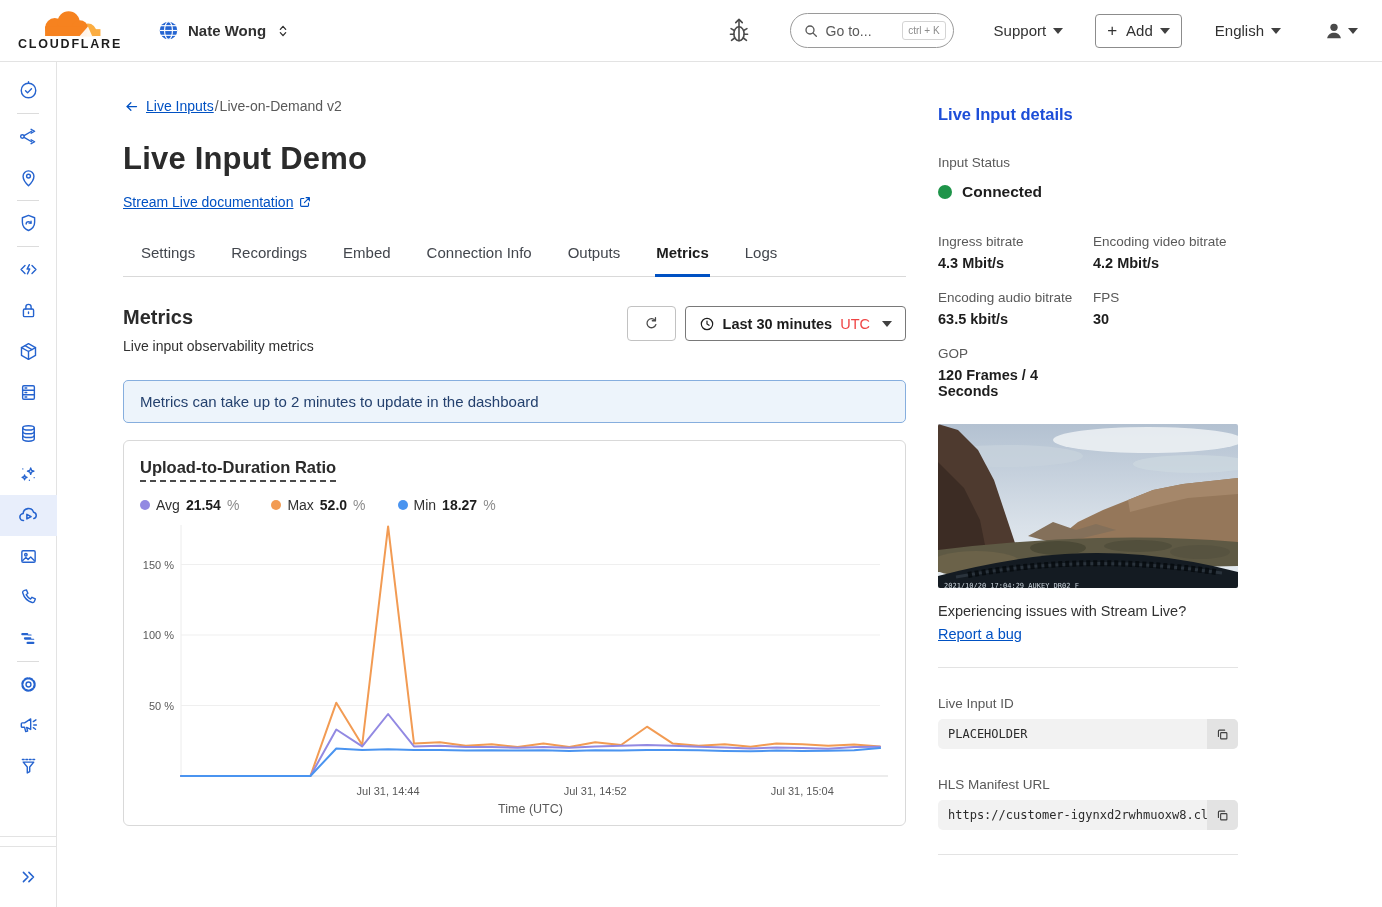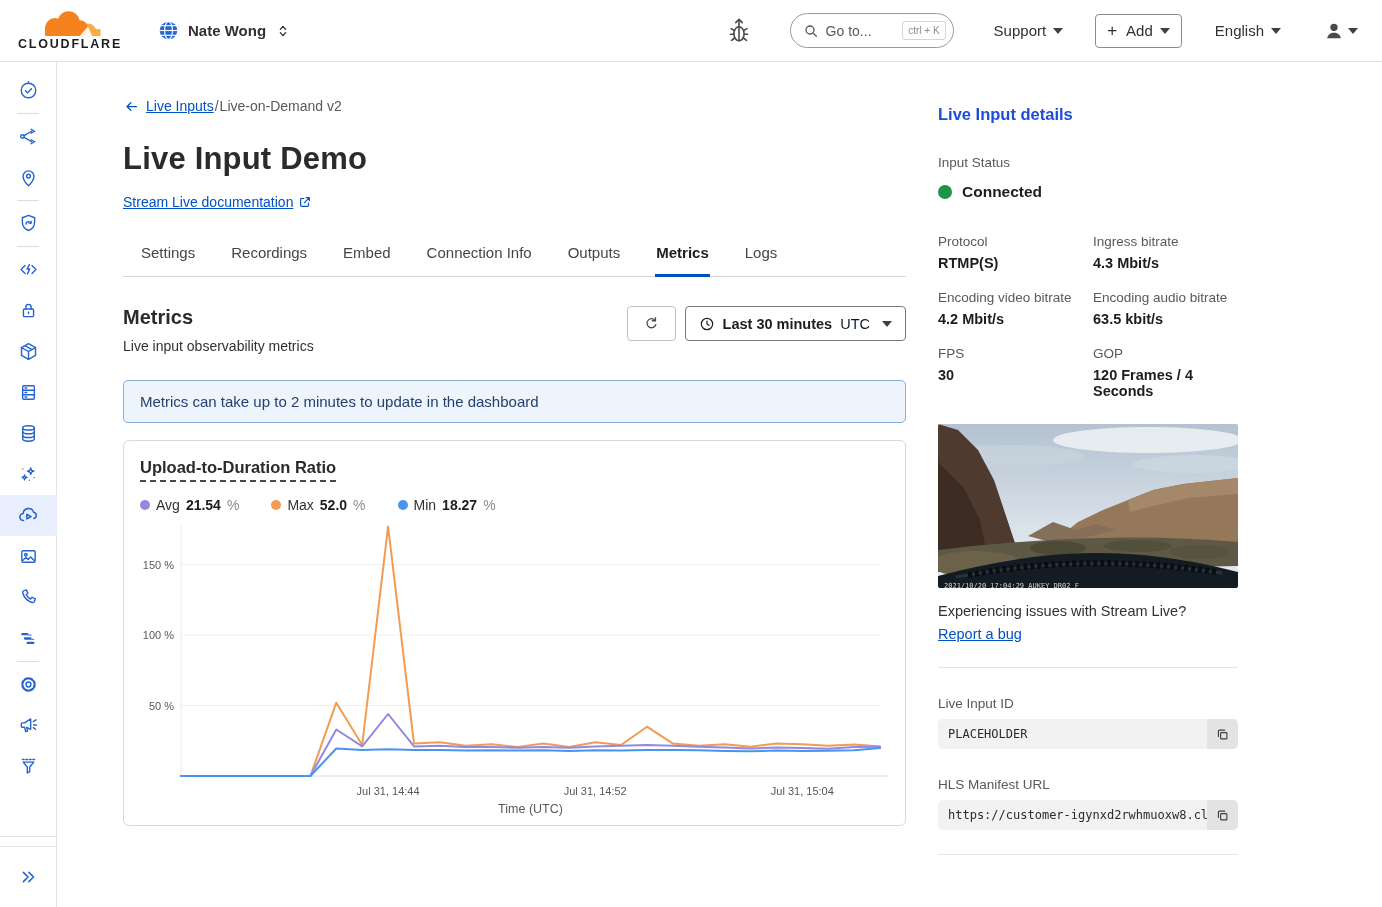--- a/index.html
+++ b/index.html
@@ -57,21 +57,21 @@
   .tab.active { font-weight:700; color:#1d1d1d; border-bottom-color:#0051c3; }
 
   
   .metrics-head { display:flex; margin-top:29px; }
   .mh-left h2 { font-size:20px; font-weight:700; margin:0; color:#2b2b2b; }
   .mh-sub { font-size:14px; color:#313131; margin-top:9px; }
   .mh-right { margin-left:auto; display:flex; gap:9px; align-items:flex-start; }
   .refresh-btn { width:49px; height:35px; border:1px solid #c2c2c2; border-radius:4px; background:#fff; display:flex; align-items:center; justify-content:center; color:#4a4a4a; cursor:pointer; }
   .time-btn { height:35px; border:1px solid #797979; border-radius:4px; background:#fff; display:flex; align-items:center; gap:8px; padding:0 13px; cursor:pointer; font-family:inherit; }
   .time-range { font-size:14.5px; font-weight:700; color:#1d1d1d; }
-  .tz { font-size:14.5px; color:#0f172a; }
+  .tz { font-size:14.5px; color:#ef4444; }
   .time-btn .caret { margin-left:4px; }
 
   
   .banner { margin-top:26px; background:#edf4fb; border:1px solid #86aede; border-radius:5px; padding:12px 16px; font-size:15px; color:#24416e; }
 
   
   .chart-card { margin-top:17px; border:1px solid #d9d9d9; border-radius:6px; padding:17px 15px 8px 15px; background:#fff; }
   .chart-title { display:inline-block; font-size:16.5px; font-weight:700; color:#2b2b2b; border-bottom:2px dashed #4a4a4a; padding-bottom:3px; margin-left:1px; cursor:help; }
   .legend { display:flex; gap:32px; margin:15px 0 4px 1px; font-size:14px; align-items:center; }
   .legend-item { display:flex; align-items:center; gap:6px; }
@@ -426,24 +426,20 @@
     <div class="right">
       <div class="rp-heading">Live Input details</div>
 
       <div class="rp-label status-label">Input Status</div>
       <div class="status-row">
         <span class="status-dot"></span>
         <span class="status-text">Connected</span>
       </div>
 
       <div class="rp-grid">
-        <div>
-          <div class="rp-label">Protocol</div>
-          <div class="rp-value">RTMP(S)</div>
-        </div>
         <div>
           <div class="rp-label">Ingress bitrate</div>
           <div class="rp-value">4.3 Mbit/s</div>
         </div>
         <div>
           <div class="rp-label">Encoding video bitrate</div>
           <div class="rp-value">4.2 Mbit/s</div>
         </div>
         <div>
           <div class="rp-label">Encoding audio bitrate</div>

